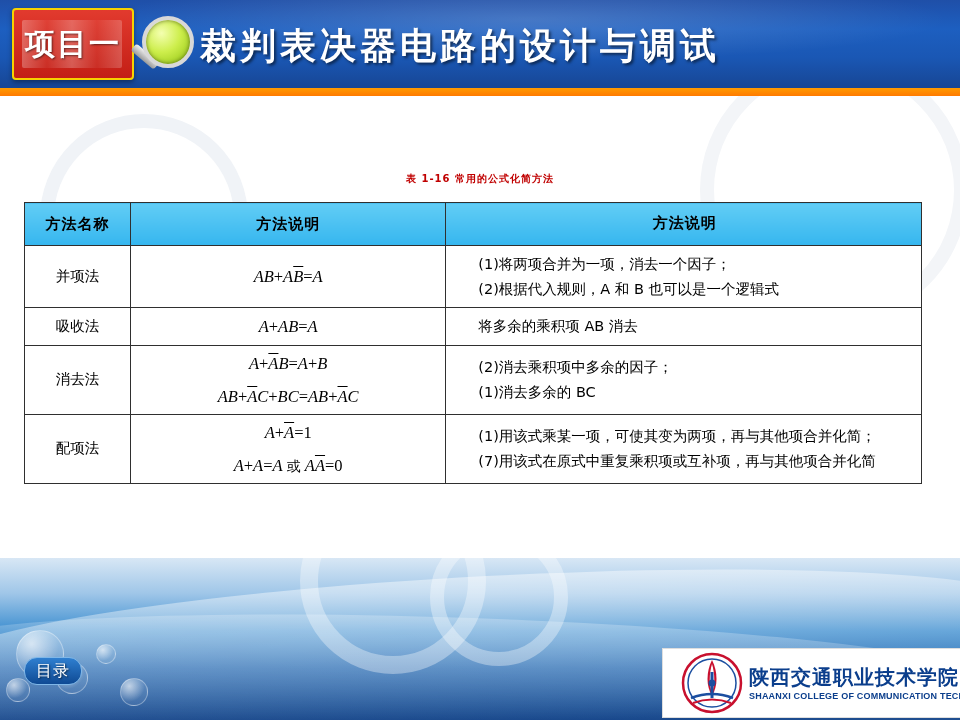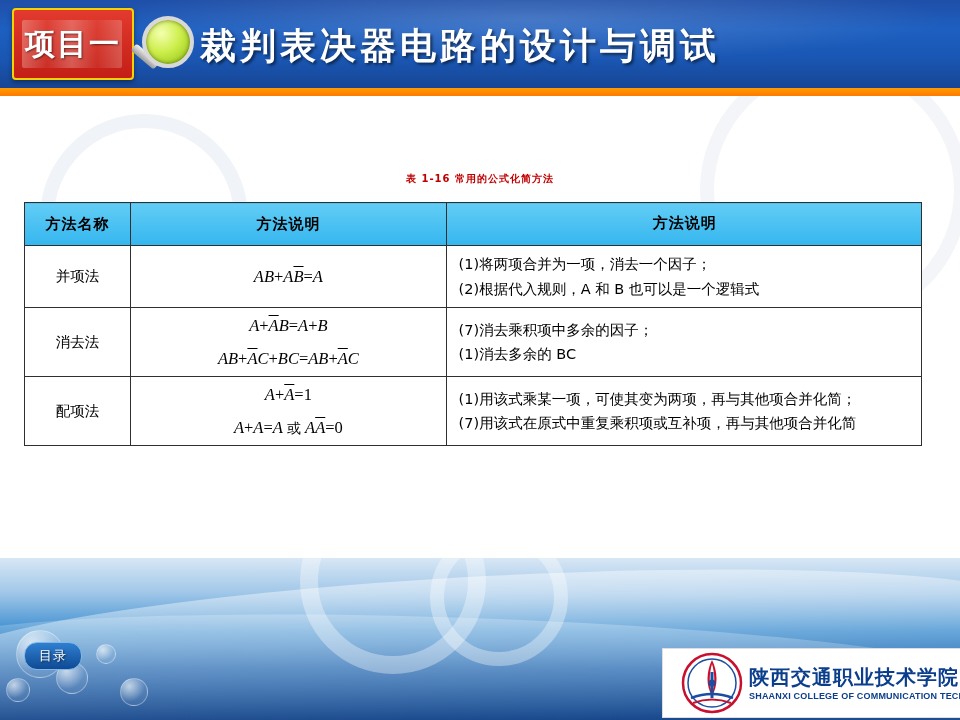--- a/index.html
+++ b/index.html
@@ -157,28 +157,28 @@
   }
   .b1 { left: 16px; top: 72px; width: 46px; height: 46px; }
   .b2 { left: 56px; top: 104px; width: 30px; height: 30px; }
   .b3 { left: 6px; top: 120px; width: 22px; height: 22px; }
   .b4 { left: 96px; top: 86px; width: 18px; height: 18px; }
   .b5 { left: 120px; top: 120px; width: 26px; height: 26px; }
 
   
   .menu-btn {
     position: absolute;
-    left: 24px; top: 642px;
+    left: 24px; top: 657px;
     width: 56px; height: 26px;
     background: linear-gradient(180deg,#2f7fd0,#0f4a94);
     border: 1px solid #7fb7e8;
     border-radius: 13px;
     color: #ffffff;
     font-family: "DejaVu Sans", sans-serif;
-    font-size: 13px;
+    font-size: 16px;
     line-height: 26px;
     text-align: center;
     letter-spacing: 1px;
     text-shadow: 1px 1px 2px rgba(0,0,0,0.6);
     cursor: pointer;
   }
 
   
   .logo-box {
     position: absolute;
@@ -261,21 +261,21 @@
   .col-desc { width: 471px; padding: 6px 10px 6px 12px; line-height: 1.7; }
   .formula {
     font-family: "Liberation Serif", serif;
     font-style: italic;
     font-size: 16.5px;
     line-height: 2.0;
     white-space: nowrap;
   }
   .ovl { text-decoration: overline; }
   .nonit { font-style: normal; }
-  .desc-line { display: block; }
+  .desc-line { display: block; margin-left: 20px; }
   .it { font-family: "Liberation Serif", serif; }
 </style>
 </head>
 <body>
 
 <div class="header">
   <div class="header-glow"></div>
 
   <div class="badge">
     <div class="badge-pages"></div>
@@ -347,33 +347,44 @@
         <div class="formula">
           <span class="it">AB</span><span class="nonit">+</span><span class="it">A</span><span class="it ovl">B</span><span class="nonit">=</span><span class="it">A</span>
         </div>
       </td>
       <td class="col-desc">
         <span class="desc-line">(1)将两项合并为一项，消去一个因子；</span>
         <span class="desc-line">(2)根据代入规则，A 和 B 也可以是一个逻辑式</span>
       </td>
     </tr>
 
+    <tr>
+      <td class="col-name">吸收法</td>
+      <td class="col-formula">
+        <div class="formula">
+          <span class="it">A</span><span class="nonit">+</span><span class="it">AB</span><span class="nonit">=</span><span class="it">A</span>
+        </div>
+      </td>
+      <td class="col-desc">
+        <span class="desc-line">将多余的乘积项 AB 消去</span>
+      </td>
+    </tr>
 
     <tr>
       <td class="col-name">消去法</td>
       <td class="col-formula">
         <div class="formula">
           <span class="it">A</span><span class="nonit">+</span><span class="it ovl">A</span><span class="it">B</span><span class="nonit">=</span><span class="it">A</span><span class="nonit">+</span><span class="it">B</span>
         </div>
         <div class="formula">
           <span class="it">AB</span><span class="nonit">+</span><span class="it ovl">A</span><span class="it">C</span><span class="nonit">+</span><span class="it">BC</span><span class="nonit">=</span><span class="it">AB</span><span class="nonit">+</span><span class="it ovl">A</span><span class="it">C</span>
         </div>
       </td>
       <td class="col-desc">
-        <span class="desc-line">(7)消去乘积项中多余的因子；</span>
+        <span class="desc-line">(2)消去乘积项中多余的因子；</span>
         <span class="desc-line">(1)消去多余的 BC</span>
       </td>
     </tr>
 
     <tr>
       <td class="col-name">配项法</td>
       <td class="col-formula">
         <div class="formula">
           <span class="it">A</span><span class="nonit">+</span><span class="it ovl">A</span><span class="nonit">=1</span>
         </div>

